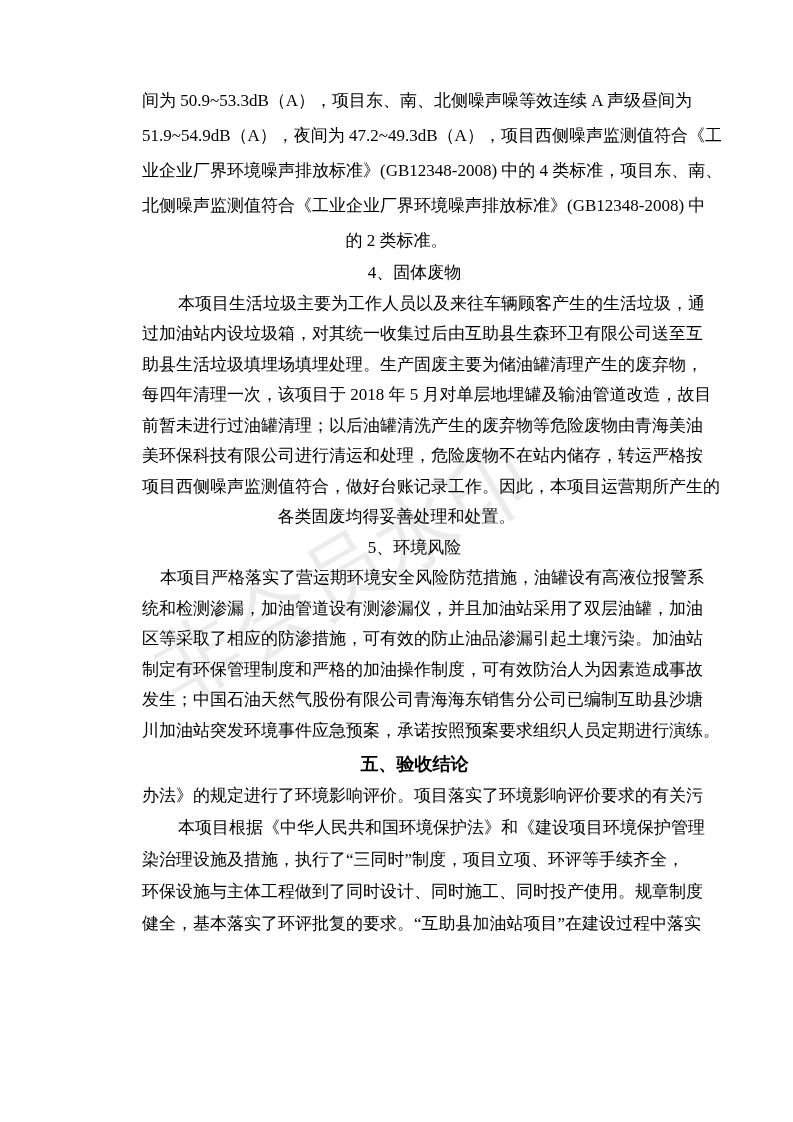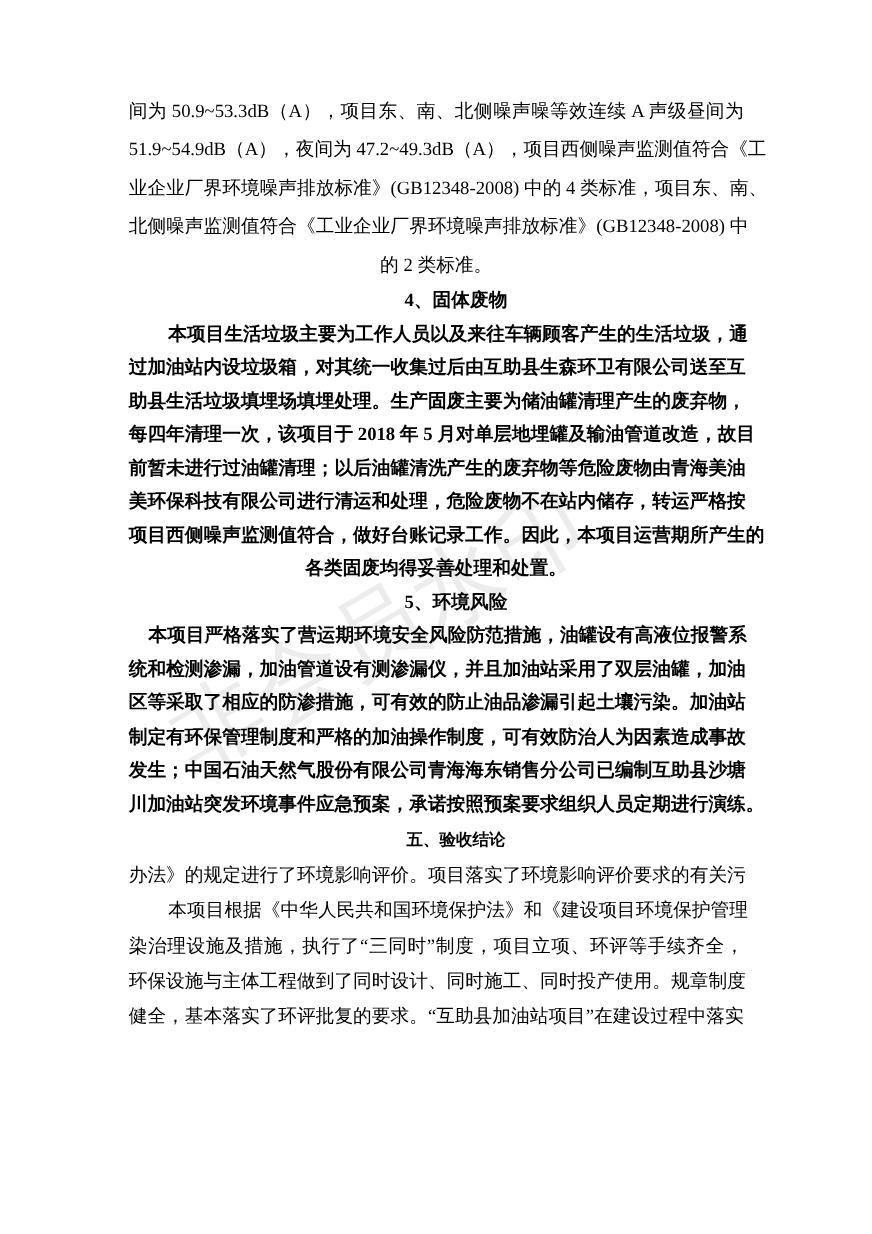--- a/index.html
+++ b/index.html
@@ -40,27 +40,28 @@
     font-size: 17px;
   }
   .ln {
     white-space: nowrap;
     overflow: visible;
     text-align: center;
   }
   .j {
     text-align: justify;
     text-align-last: justify;
+    margin-left: 25px;
   }
   .sec-a { line-height: 35px; height: 35px; }
-  .sec-b { line-height: 30.5px; height: 30.5px; font-weight: bold; }
+  .sec-b { line-height: 30.5px; height: 30.5px; }
   .sec-c { line-height: 32px; height: 32px; }
   .i2 { padding-left: 36px; }
   .i1 { padding-left: 18px; }
-  .bold { font-weight: bold; font-size: 15px; }
+  .bold { font-weight: bold; font-size: 18px; }
   .gap-top { margin-top: 2px; }
 </style>
 </head>
 <body>
 
 <div class="page">
 
   <div class="watermark">非会员水印</div>
 
   <div class="textblock">

